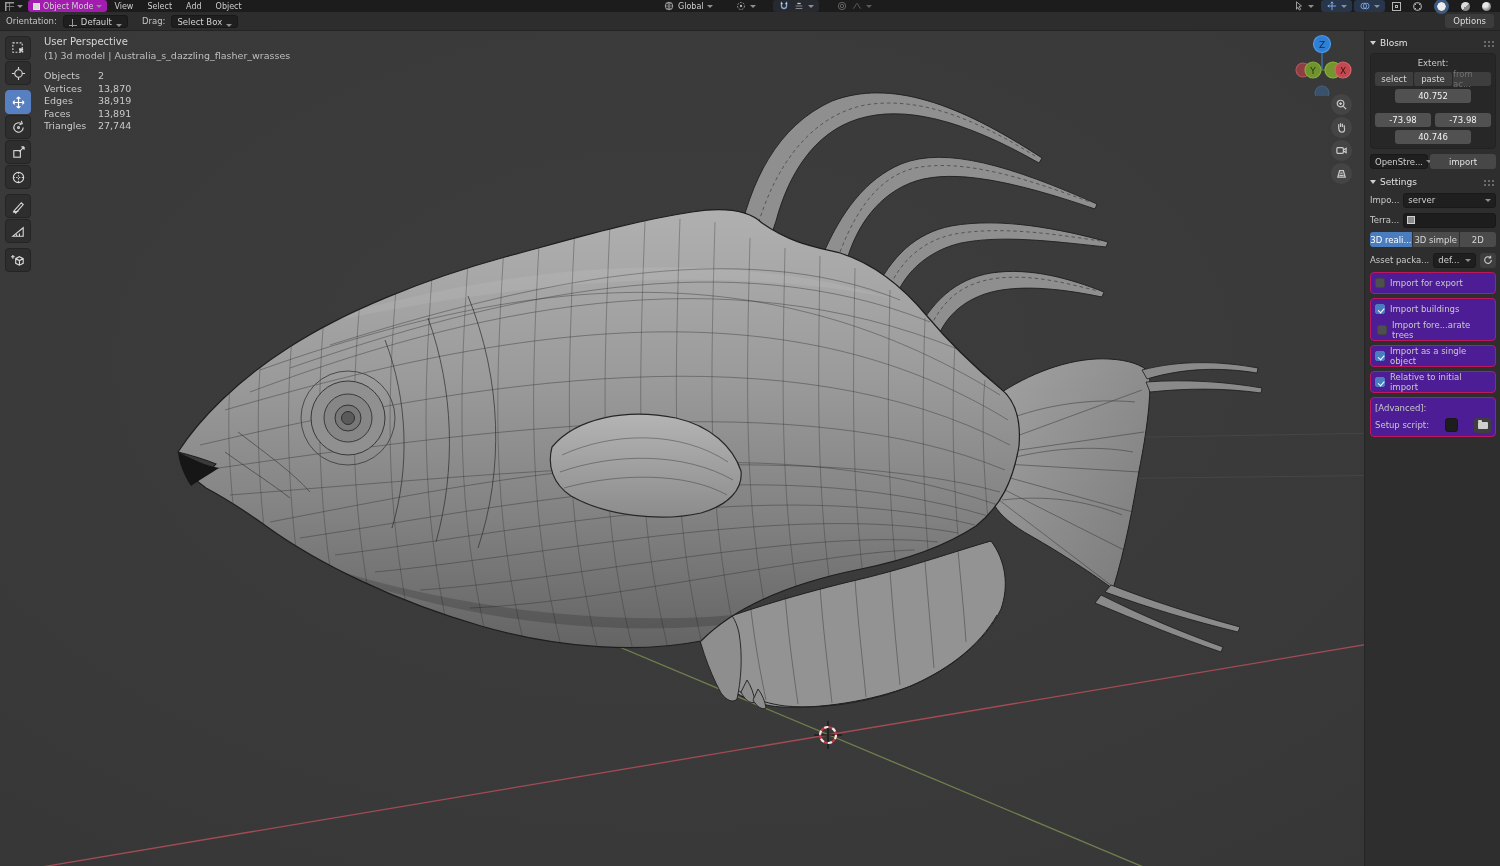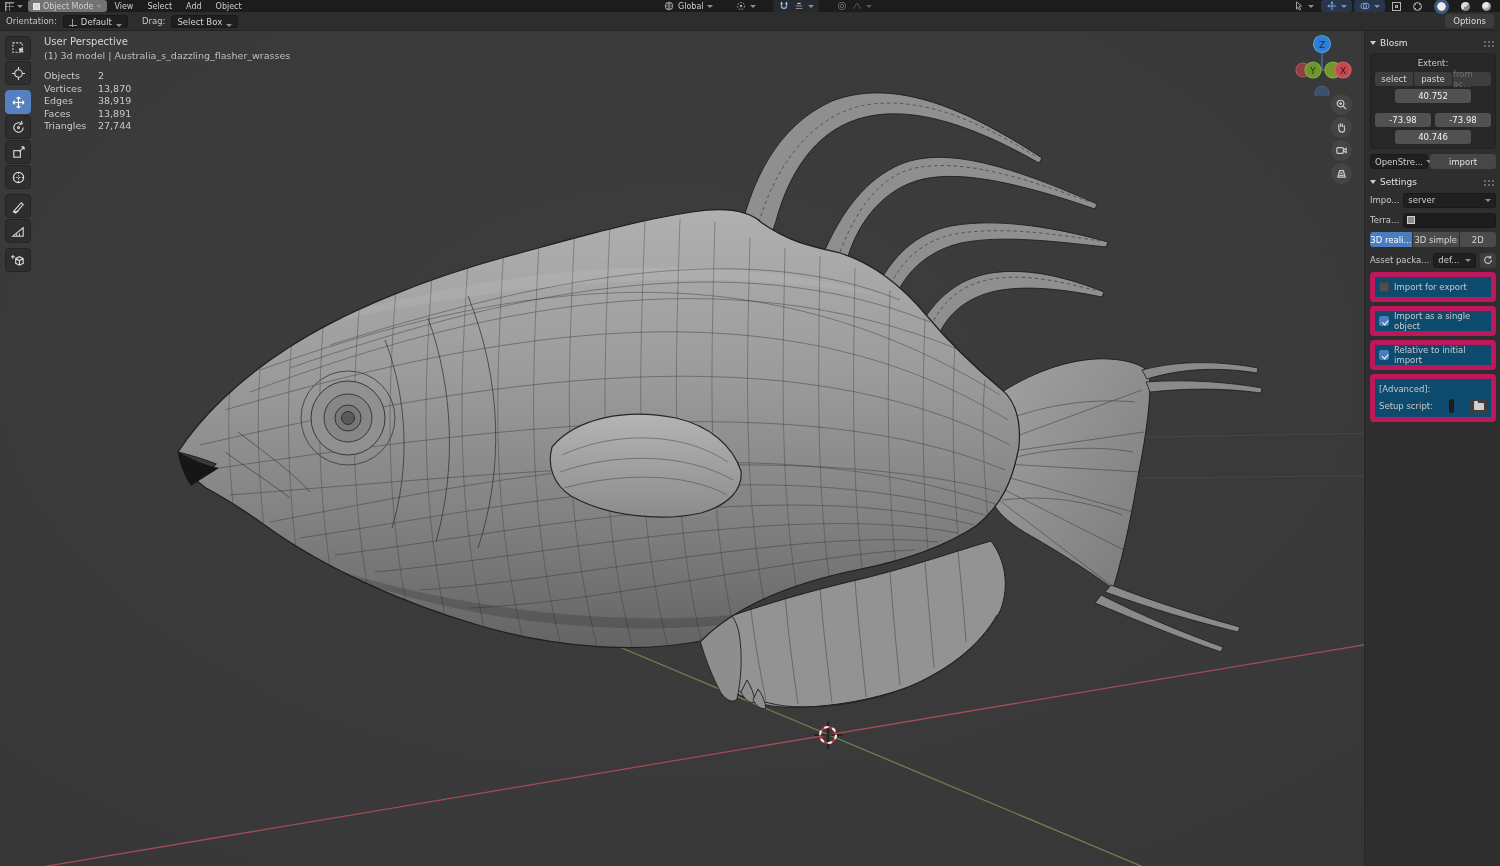--- a/index.html
+++ b/index.html
@@ -99,21 +99,21 @@
   .seg .segbtn{display:flex;align-items:center;justify-content:center;background:#4b4b4b;color:#d8d8d8}
   .seg .segbtn.s1{flex:1.15;border-radius:3px 0 0 3px}
   .seg .segbtn.s2{flex:1.25}
   .seg .segbtn.s3{flex:1;border-radius:0 3px 3px 0}
   .seg .segbtn.on{background:var(--accent);color:#fff}
   .refresh{width:16px;height:15px;background:#3e3e3e;border-radius:3px;display:flex;align-items:center;justify-content:center}
   .refresh svg{width:10px;height:10px}
   .refresh svg *{stroke:#cfcfcf;fill:none;stroke-width:1.3}
   .objfield{flex:1;background:#1d1d1d;border:1px solid #181818;border-radius:3px;height:15px;display:flex;align-items:center;padding:0 3px}
   .obj-icon{width:8px;height:8px;border:1.3px solid #cfcfcf;background:#8a8a8a;display:inline-block}
-  .cbbox{background:#0c4a6e;border:5px solid #be185d;border-radius:4px;padding:3px 4px;margin-bottom:4px}
+  .cbbox{background:#4c1d95;border:1px solid #be185d;border-radius:4px;padding:3px 4px;margin-bottom:4px}
   .cb-row{display:flex;align-items:center;gap:5px;height:14px}
   .cb-row.indent{margin-left:2px}
   .cb{width:10px;height:10px;border-radius:2px;background:#4f4f4f;border:1px solid #434343;position:relative;flex:none}
   .cb.on{background:var(--accent);border-color:var(--accent)}
   .cb.on:after{content:"";position:absolute;left:2px;top:2.5px;width:5px;height:2.5px;border-left:1.4px solid #fff;border-bottom:1.4px solid #fff;transform:rotate(-48deg)}
   .advrow{height:13px;display:flex;align-items:center;margin-bottom:3px}
   .scriptrow{display:flex;align-items:center;gap:16px;height:16px}
   .scriptfield{flex:1;background:#1d1d1d;border:1px solid #181818;border-radius:3px;height:14px}
   .folderbtn{width:17px;height:15px;background:#3e3e3e;border-radius:3px;display:flex;align-items:center;justify-content:center}
   .folder-icon{width:10px;height:7px;background:#cfcfcf;border-radius:1px;position:relative}
@@ -123,21 +123,21 @@
 <body>
 
 <div class="app">
 
   <div class="row1">
     <div class="grp">
       <div class="hbtn">
         <span class="editor-icon"></span>
           <span class="chev"></span>
       </div>
-      <div class="hbtn" style="background:#737373;border-radius:3px">
+      <div class="hbtn" style="background:#a21caf;border-radius:3px">
         <span class="mode-icon"></span>
         <span>Object Mode</span>
         <span class="chev"></span>
       </div>
       <div class="menu-item">View</div>
       <div class="menu-item">Select</div>
       <div class="menu-item">Add</div>
       <div class="menu-item">Object</div>
     </div>
 
@@ -565,20 +565,30 @@
         </div>
     </div>
 
     <div class="cbbox">
       <div class="cb-row">
         <span class="cb"></span>
         <span>Import for export</span>
       </div>
     </div>
 
+    <div class="cbbox">
+      <div class="cb-row">
+        <span class="cb on"></span>
+        <span>Import buildings</span>
+      </div>
+      <div class="cb-row indent" style="margin-top:7px">
+        <span class="cb"></span>
+        <span>Import fore...arate trees</span>
+      </div>
+    </div>
 
     <div class="cbbox">
       <div class="cb-row">
         <span class="cb on"></span>
         <span>Import as a single object</span>
       </div>
     </div>
 
     <div class="cbbox">
       <div class="cb-row">

